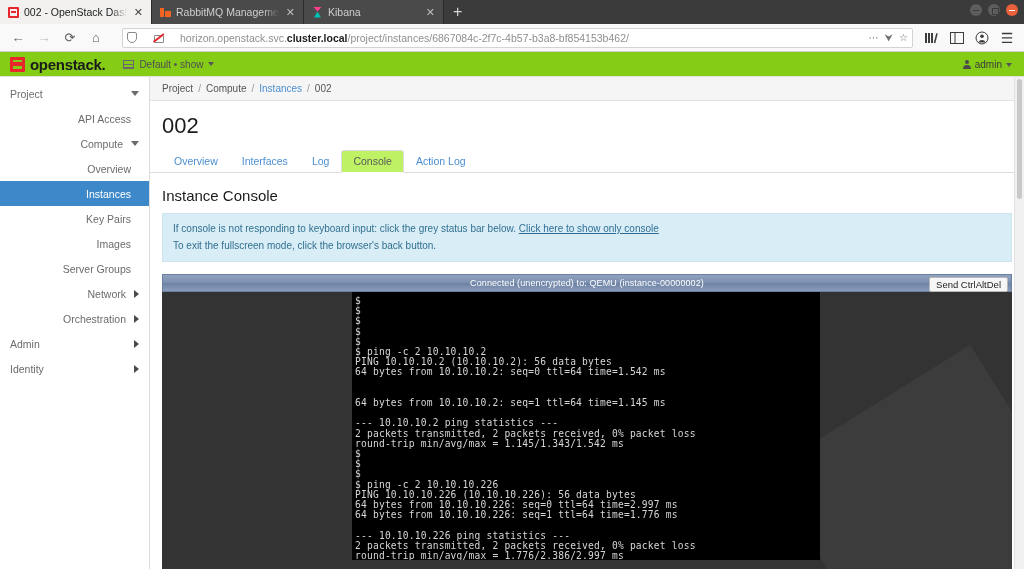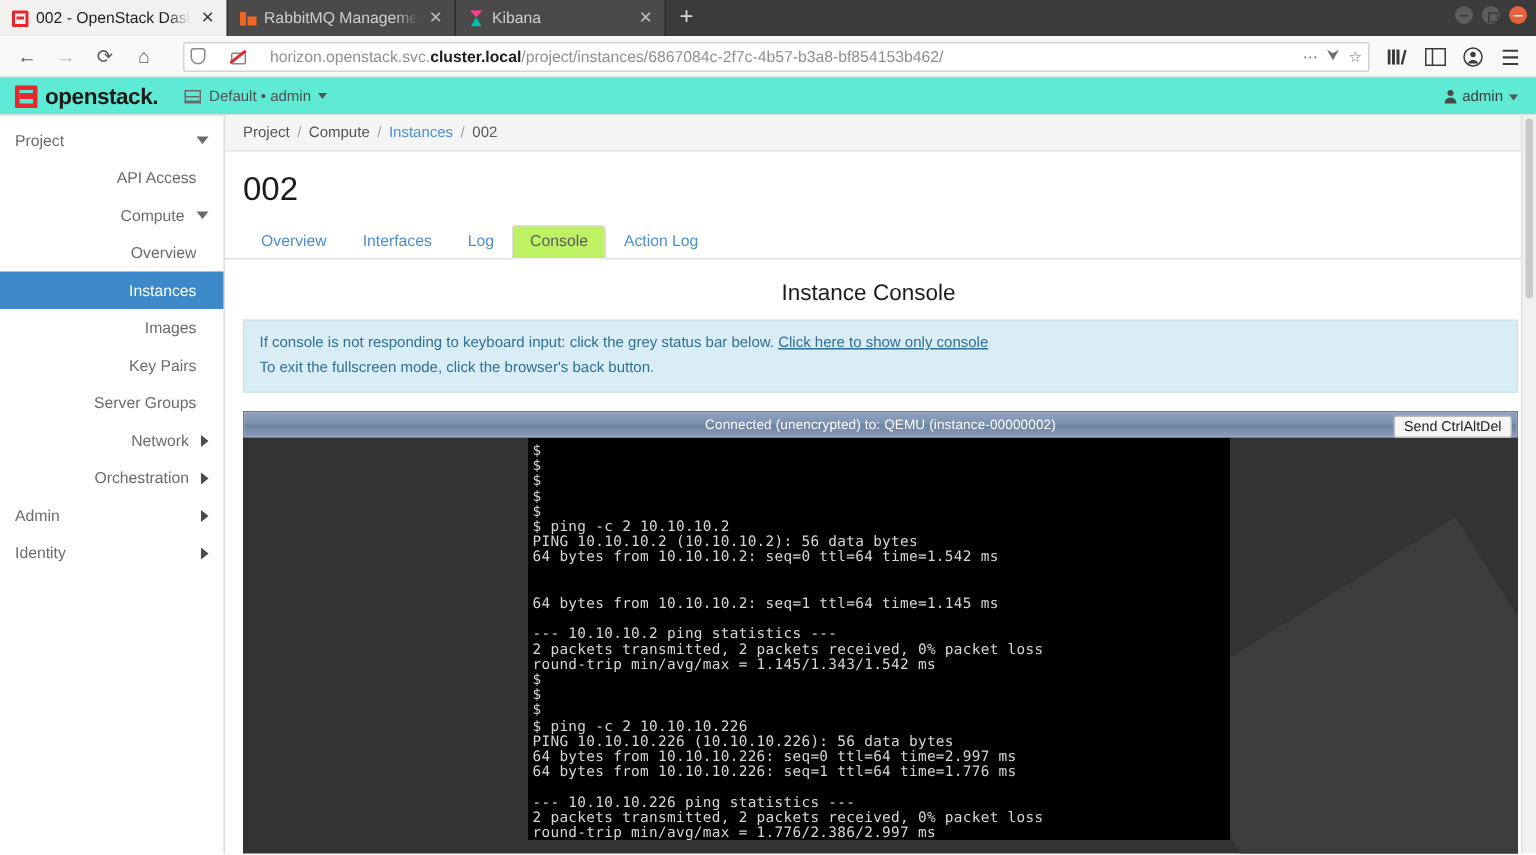--- a/index.html
+++ b/index.html
@@ -145,21 +145,21 @@
   .lockcross::after{
     content:""; position:absolute; left:-1px; top:4.5px; width:13px; height:1.5px;
     background:#e8272c; transform: rotate(-38deg);
   }
   .chrome-right { display: flex; align-items: center; gap: 3px; }
   .icn { width: 22px; height: 22px; display:flex; align-items:center; justify-content:center; color:#3b3b3b; }
 
   
   .os-header {
     height: 25px;
-    background: #5eead4;
+    background: #84cc16;
     border-bottom: 1px solid #e0e0e0;
     display: flex; align-items: center;
     padding: 0 10px;
     position: relative;
   }
   .os-logo { display: flex; align-items: center; gap: 5px; }
   .os-mark {
     width: 15px; height: 15px; border: 3px solid #e8272c; position: relative; border-radius: 1px;
   }
   .os-mark::after{
@@ -251,21 +251,21 @@
     margin-bottom: -1px;
   }
   .ptab.active {
     color: #5a5a5a;
     background: #bef264;
     border-color: #dddddd;
     border-bottom-color: #fff;
     border-radius: 3px 3px 0 0;
   }
 
-  .section-title { font-size: 15px; color: #1b1b1b; padding: 14px 28px 9px 12px; font-weight:400;text-align:center;}
+  .section-title { font-size: 15px; color: #1b1b1b; padding: 14px 28px 9px 12px; font-weight:400;}
 
   .alert {
     margin: 0 12px;
     background: #d9edf7;
     border: 1px solid #cde4f0;
     color: #31708f;
     font-size: 10px;
     line-height: 1.65;
     padding: 7px 10px;
   }
@@ -404,21 +404,21 @@
     </div>
   </div>
 
   <div class="os-header">
     <div class="os-logo">
       <span class="os-mark"></span>
       <span class="os-wordmark">openstack.</span>
     </div>
     <div class="os-ctx">
       <span class="grid-icon"></span>
-      <span>Default • admin</span>
+      <span>Default • show</span>
       <span class="caret"></span>
     </div>
     <div class="os-user">
       <span class="person-icon"></span>
       <span>admin</span>
       <span class="caret"></span>
     </div>
 
   </div>
 
@@ -436,24 +436,24 @@
         <span class="lbl">Compute</span>
         <span class="chev-d"></span>
       </div>
       <div class="nav-item lvl2">
         <span class="lbl">Overview</span>
       </div>
       <div class="nav-item lvl2 active">
         <span class="lbl">Instances</span>
       </div>
       <div class="nav-item lvl2">
+        <span class="lbl">Key Pairs</span>
+      </div>
+      <div class="nav-item lvl2">
         <span class="lbl">Images</span>
-      </div>
-      <div class="nav-item lvl2">
-        <span class="lbl">Key Pairs</span>
       </div>
       <div class="nav-item lvl2">
         <span class="lbl">Server Groups</span>
       </div>
       <div class="nav-item lvl1">
         <span class="lbl">Network</span>
         <span class="chev-r"></span>
       </div>
       <div class="nav-item lvl1">
         <span class="lbl">Orchestration</span>

